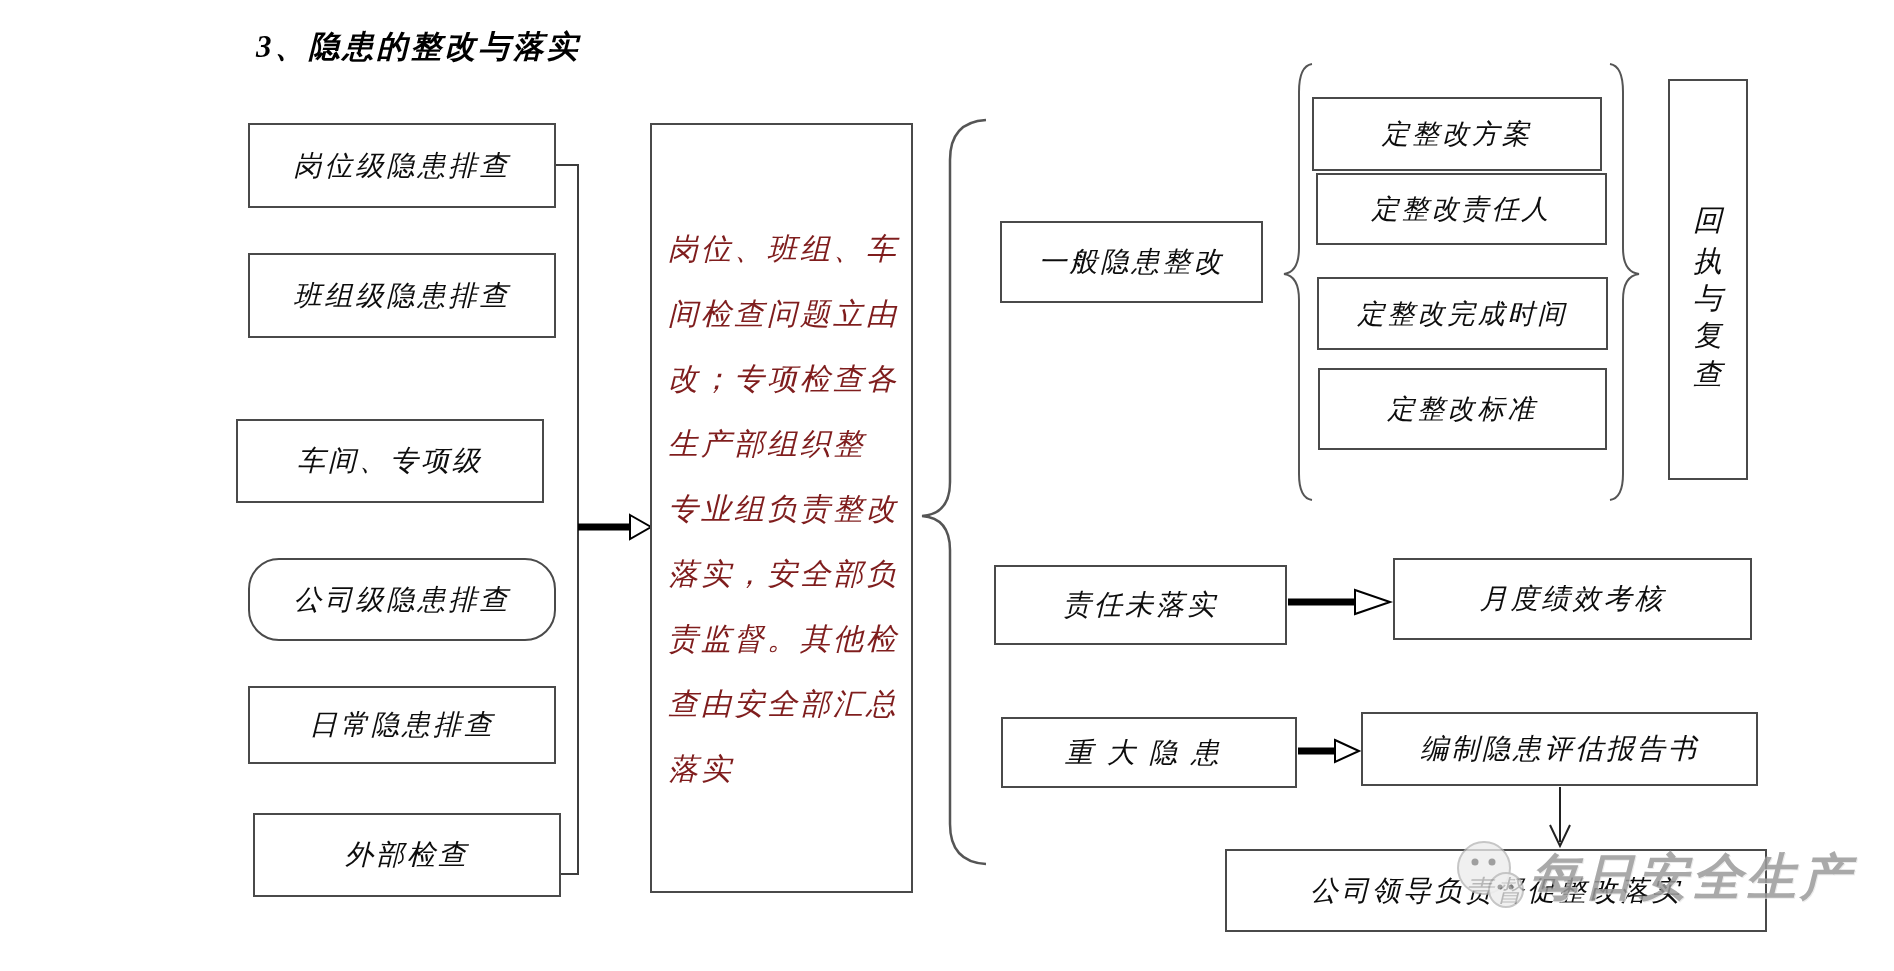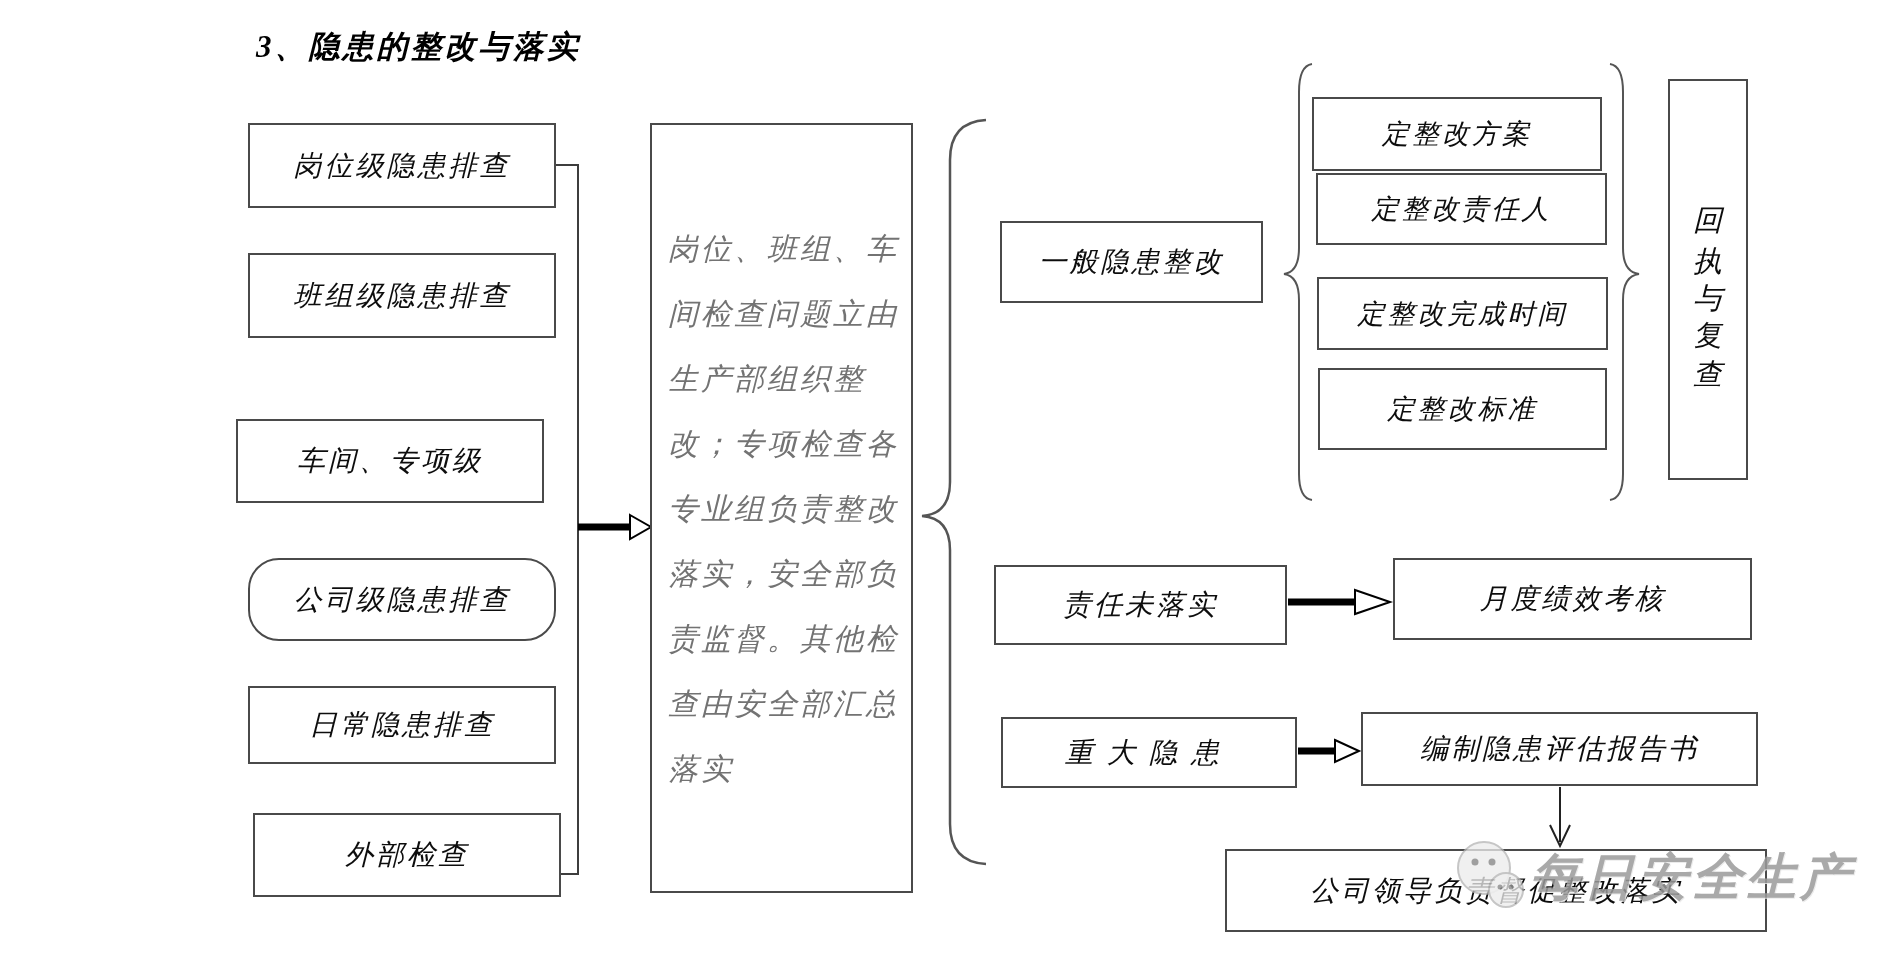--- a/index.html
+++ b/index.html
@@ -17,21 +17,21 @@
     position:absolute;left:256px;top:26px;
     font-size:31px;font-weight:bold;letter-spacing:3px;color:#000;
   }
   .processbox{
     position:absolute;left:650px;top:123px;width:263px;height:770px;
     border:2px solid #4a4a4a;background:#fff;box-sizing:border-box;
     display:flex;flex-direction:column;justify-content:center;
     padding-left:16px;
   }
   .processbox .pline{
-    height:65px;line-height:65px;font-size:30px;letter-spacing:3px;color:#737373;white-space:nowrap;
+    height:65px;line-height:65px;font-size:30px;letter-spacing:3px;color:#7f1d1d;white-space:nowrap;
   }
   .vertbox{
     position:absolute;left:1668px;top:79px;width:80px;height:401px;
     border:2px solid #4a4a4a;background:#fff;box-sizing:border-box;
     display:flex;align-items:center;justify-content:center;
     writing-mode:vertical-rl;text-orientation:upright;
     font-size:29px;letter-spacing:1.3em;color:#0d0d0d;
   }
   .wide-space{letter-spacing:14px;}
   svg.overlay{position:absolute;left:0;top:0;width:1894px;height:971px;pointer-events:none;}
@@ -90,22 +90,22 @@
   <div class="box" style="left:248px;top:686px;width:308px;height:78px;">
     <span>日常隐患排查</span>
   </div>
   <div class="box" style="left:253px;top:813px;width:308px;height:84px;">
     <span>外部检查</span>
   </div>
 
   <div class="processbox">
     <div class="pline">岗位、班组、车</div>
     <div class="pline">间检查问题立由</div>
+    <div class="pline">改；专项检查各</div>
     <div class="pline">生产部组织整</div>
-    <div class="pline">改；专项检查各</div>
     <div class="pline">专业组负责整改</div>
     <div class="pline">落实，安全部负</div>
     <div class="pline">责监督。其他检</div>
     <div class="pline">查由安全部汇总</div>
     <div class="pline">落实</div>
   </div>
 
   <div class="box" style="left:1000px;top:221px;width:263px;height:82px;">
     <span>一般隐患整改</span>
   </div>

